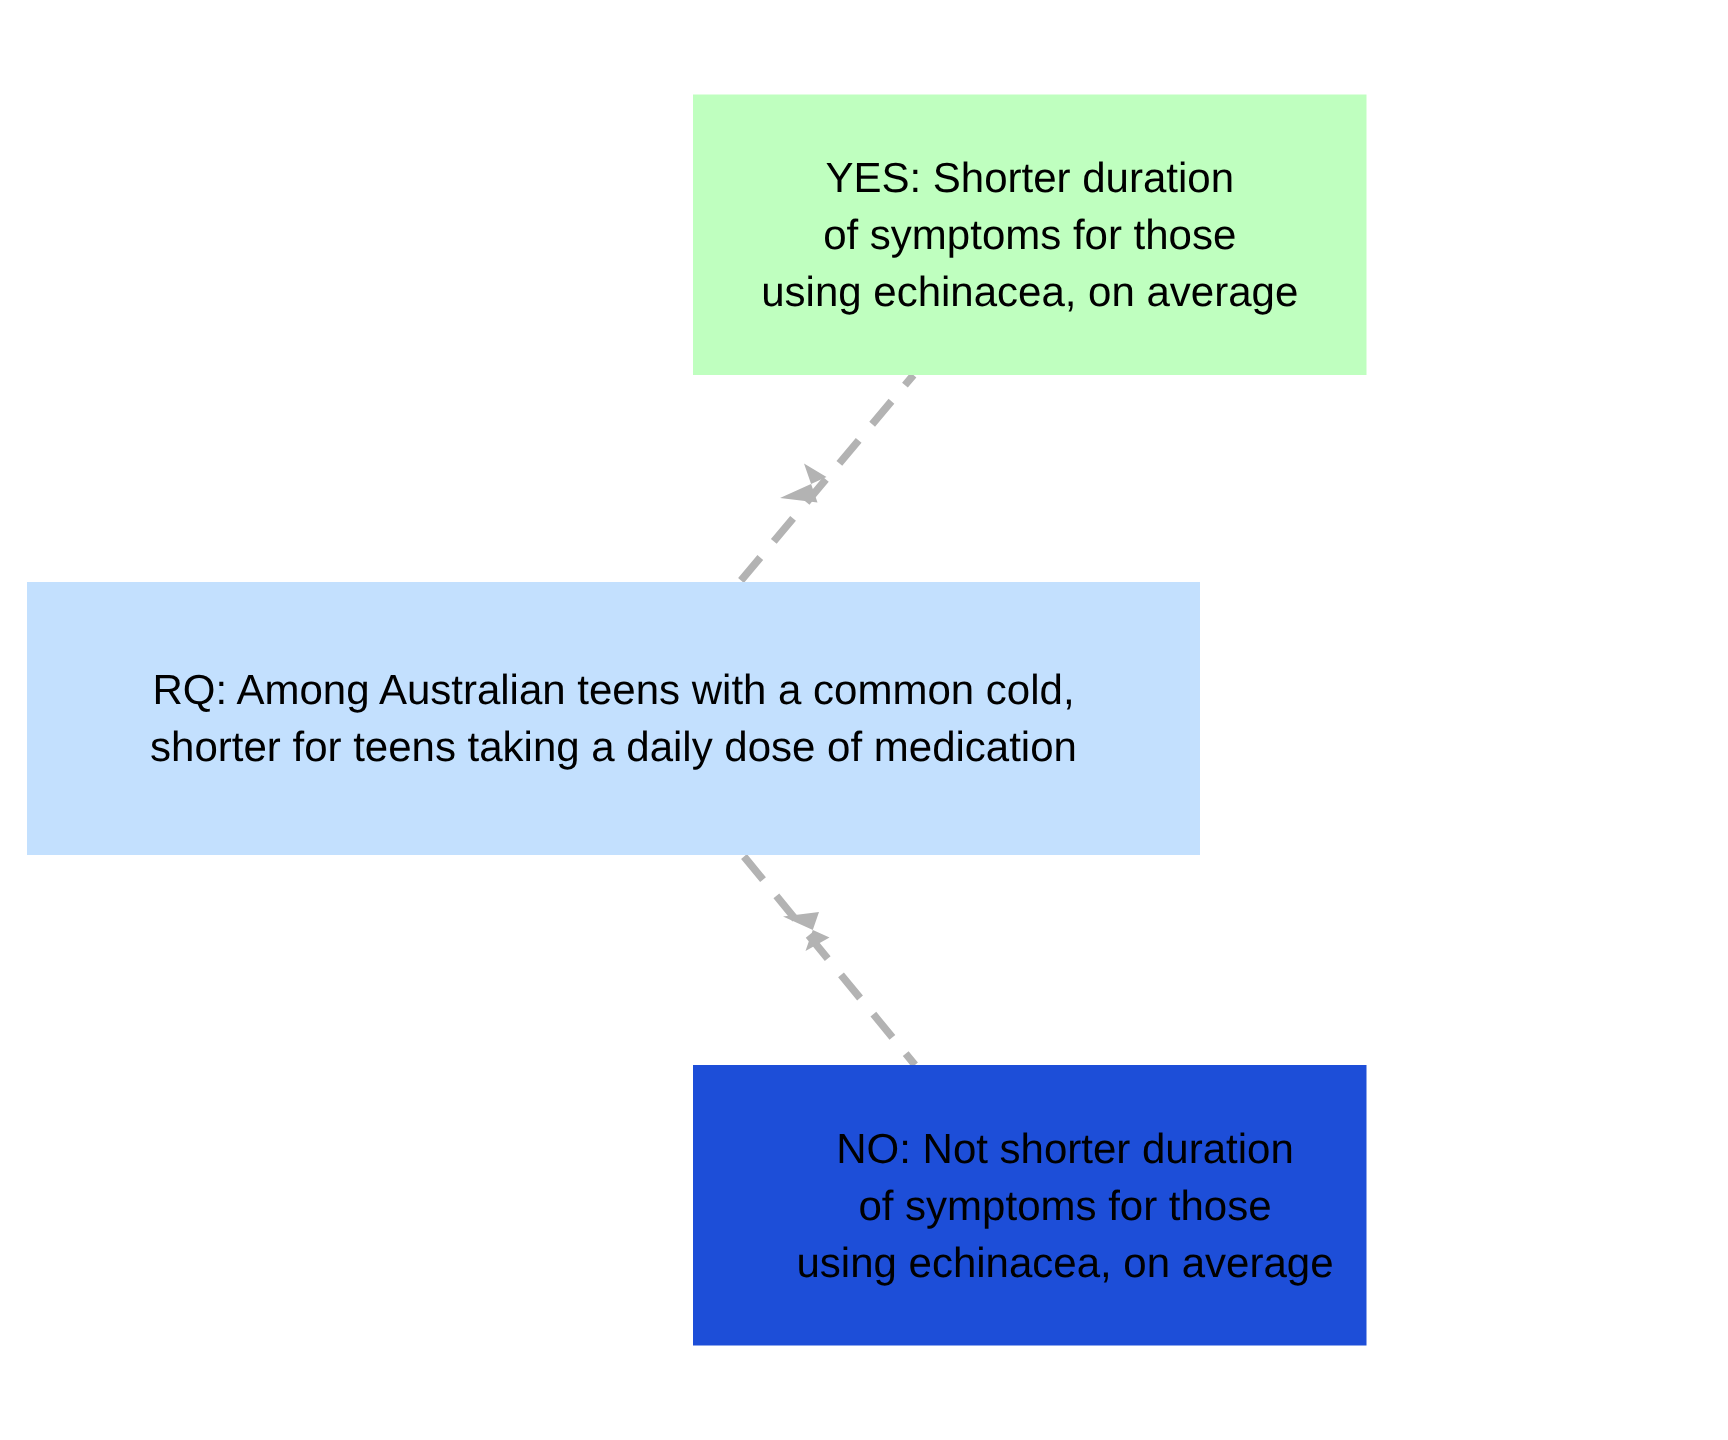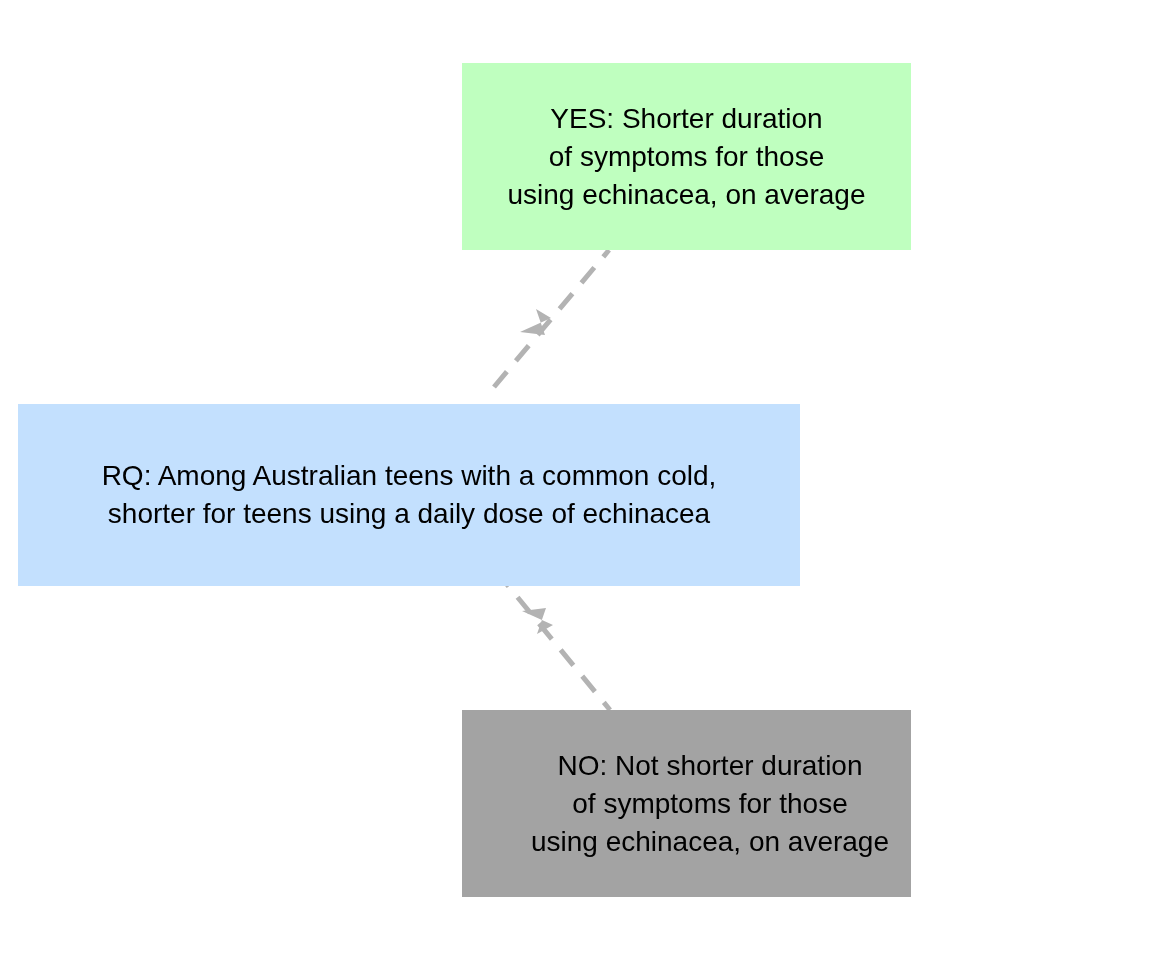--- a/index.html
+++ b/index.html
@@ -45,31 +45,31 @@
   }
   #node-yes {
     left: 462px;
     top: 63px;
     width: 449px;
     height: 187px;
     background: #bfffbf;
   }
   #node-rq {
     left: 18px;
-    top: 404px;
+    top: 388px;
     width: 782px;
     height: 182px;
     background: #c3e0fe;
   }
   #node-no {
     left: 462px;
     top: 710px;
     width: 449px;
     height: 187px;
-    background: #a3a3a3;
+    background: #1d4ed8;
     padding-left: 47px;
   }
 </style>
 </head>
 <body>
 
 <div id="diagram-canvas">
 
   <svg class="arrow-layer" viewBox="0 0 1152 960" width="1152" height="960" aria-hidden="true">
     <g>
@@ -83,21 +83,21 @@
   </svg>
 
   <div class="node-box" id="node-yes">
     <span class="node-line">YES: Shorter duration</span>
     <span class="node-line">of symptoms for those</span>
     <span class="node-line">using echinacea, on average</span>
   </div>
 
   <div class="node-box" id="node-rq">
     <span class="node-line">RQ: Among Australian teens with a common cold,</span>
-    <span class="node-line">shorter for teens using a daily dose of echinacea</span>
+    <span class="node-line">shorter for teens taking a daily dose of medication</span>
   </div>
 
   <div class="node-box" id="node-no">
     <span class="node-line">NO: Not shorter duration</span>
     <span class="node-line">of symptoms for those</span>
     <span class="node-line">using echinacea, on average</span>
   </div>
 
 </div>
 

